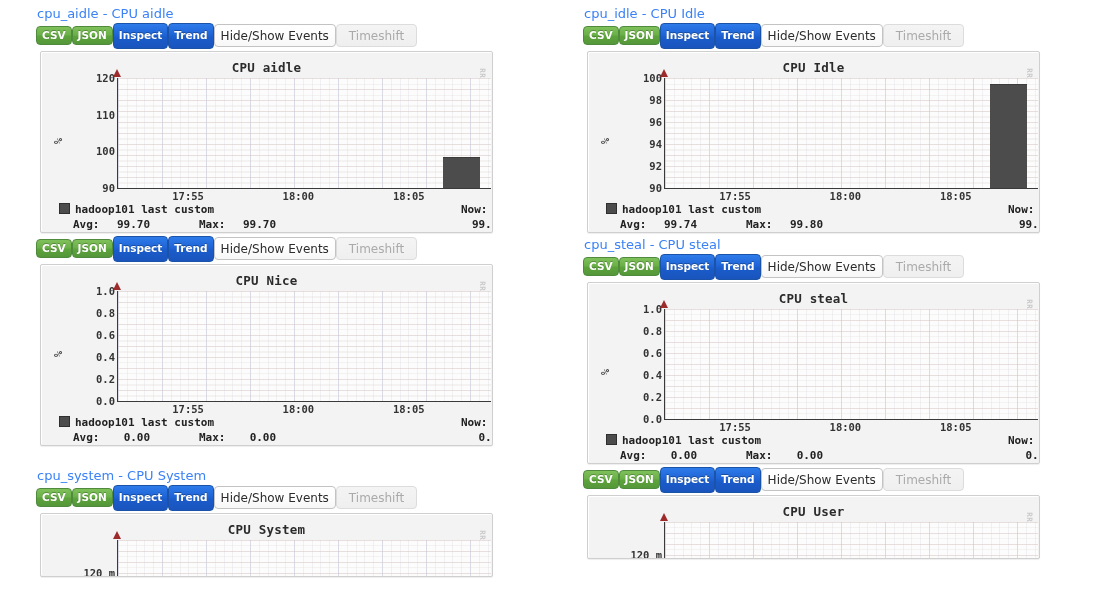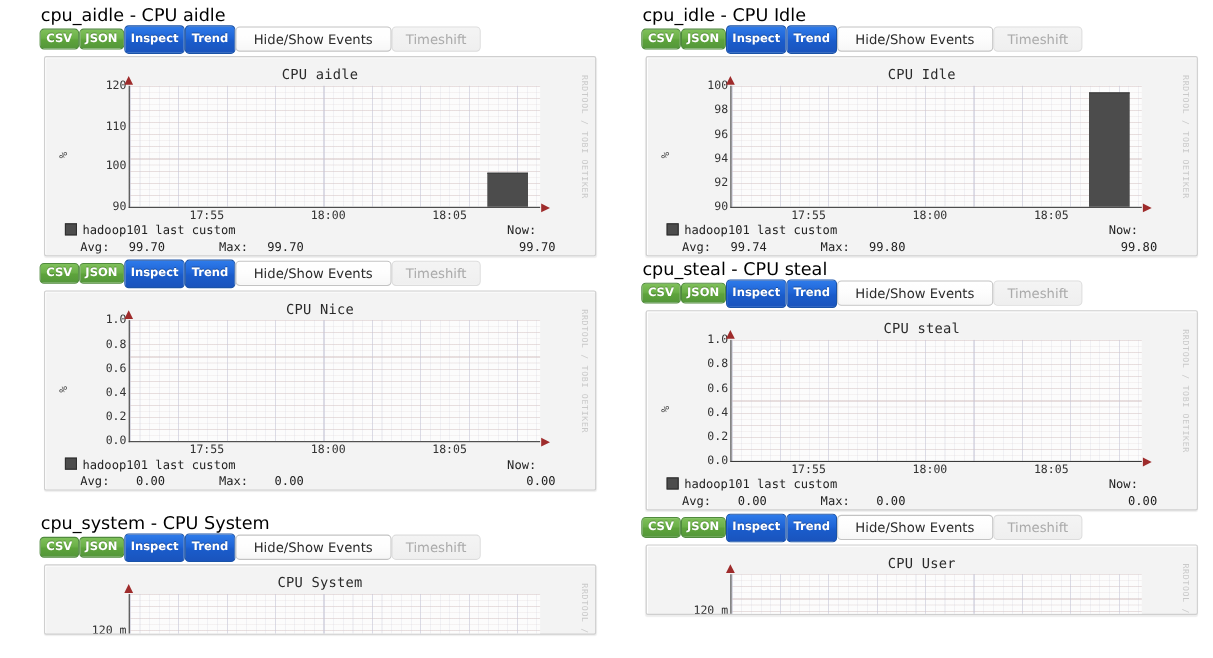--- a/index.html
+++ b/index.html
@@ -11,21 +11,21 @@
   }
   .page{position:relative;width:1103px;height:598px;box-sizing:border-box;}
   .grid{
     display:grid;grid-template-columns:510px 510px;
     column-gap:37px;row-gap:0;
     padding:6px 0 0 36px;box-sizing:border-box;
   }
   .metric-block{width:512px;margin-bottom:4px;}
   .metric-title{
     font-family:"DejaVu Sans","Liberation Sans",sans-serif;
-    font-size:16px;color:#000000;line-height:15px;
+    font-size:13px;color:#3b82f6;line-height:15px;
     padding:0 0 3px 1px;white-space:nowrap;
   }
   .btn-row{display:flex;align-items:center;gap:0;height:23px;margin-bottom:4px;}
   .btn{
     box-sizing:border-box;
     font-family:"DejaVu Sans","Liberation Sans",sans-serif;
     font-size:11px;line-height:1;
     border-radius:4px;
     display:inline-flex;align-items:center;justify-content:center;
     white-space:nowrap;cursor:pointer;user-select:none;
@@ -38,40 +38,41 @@
     font-weight:bold;font-size:10.5px;
   }
   .btn-blue{
     height:19px;padding:12px 5px;color:#ffffff;
     border:1px solid #1a53a8;
     background:linear-gradient(to bottom,#2e7bea 0%,#1f64d6 45%,#1a5ccb 55%,#1a54bd 100%);
     text-shadow:0 -1px 0 rgba(0,0,0,.3);
     font-weight:bold;font-size:10.5px;
   }
   .btn-white{
-    height:23px;padding:0 16px;color:#2b2b2b;
+    height:23px;padding:0 6px;color:#2b2b2b;
     border:1px solid #c3c3c3;
     background:linear-gradient(to bottom,#ffffff 0%,#fdfdfd 50%,#f7f7f7 100%);
     font-size:12px;
   }
   .btn-disabled{
     height:23px;padding:0 12px;color:#aaaaaa;
     border:1px solid #dcdcdc;
     background:linear-gradient(to bottom,#f4f4f4 0%,#efefef 100%);
     font-size:12px;cursor:default;
   }
   
   .graph-panel{
     position:relative;box-sizing:border-box;
-    width:502px;height:182px;margin-left:4px;
+    width:453px;height:182px;margin-left:4px;
     background:#f3f3f3;
     border:1px solid #cfcfcf;
     border-radius:2px;
     box-shadow:inset 1px 1px 0 #ffffff, 0 1px 1px rgba(0,0,0,.07);
     overflow:hidden;
+    font-weight:bold;
   }
   .graph-panel.tall{height:182px;}
   .graph-panel.clipped{height:64px;}
   .g-title{
     position:absolute;left:0;right:0;top:8px;text-align:center;
     font-family:"DejaVu Sans Mono","Liberation Mono",monospace;
     font-size:12.5px;color:#2b2b2b;letter-spacing:.2px;
   }
   .watermark{
     position:absolute;right:3px;top:6px;height:170px;width:14px;

